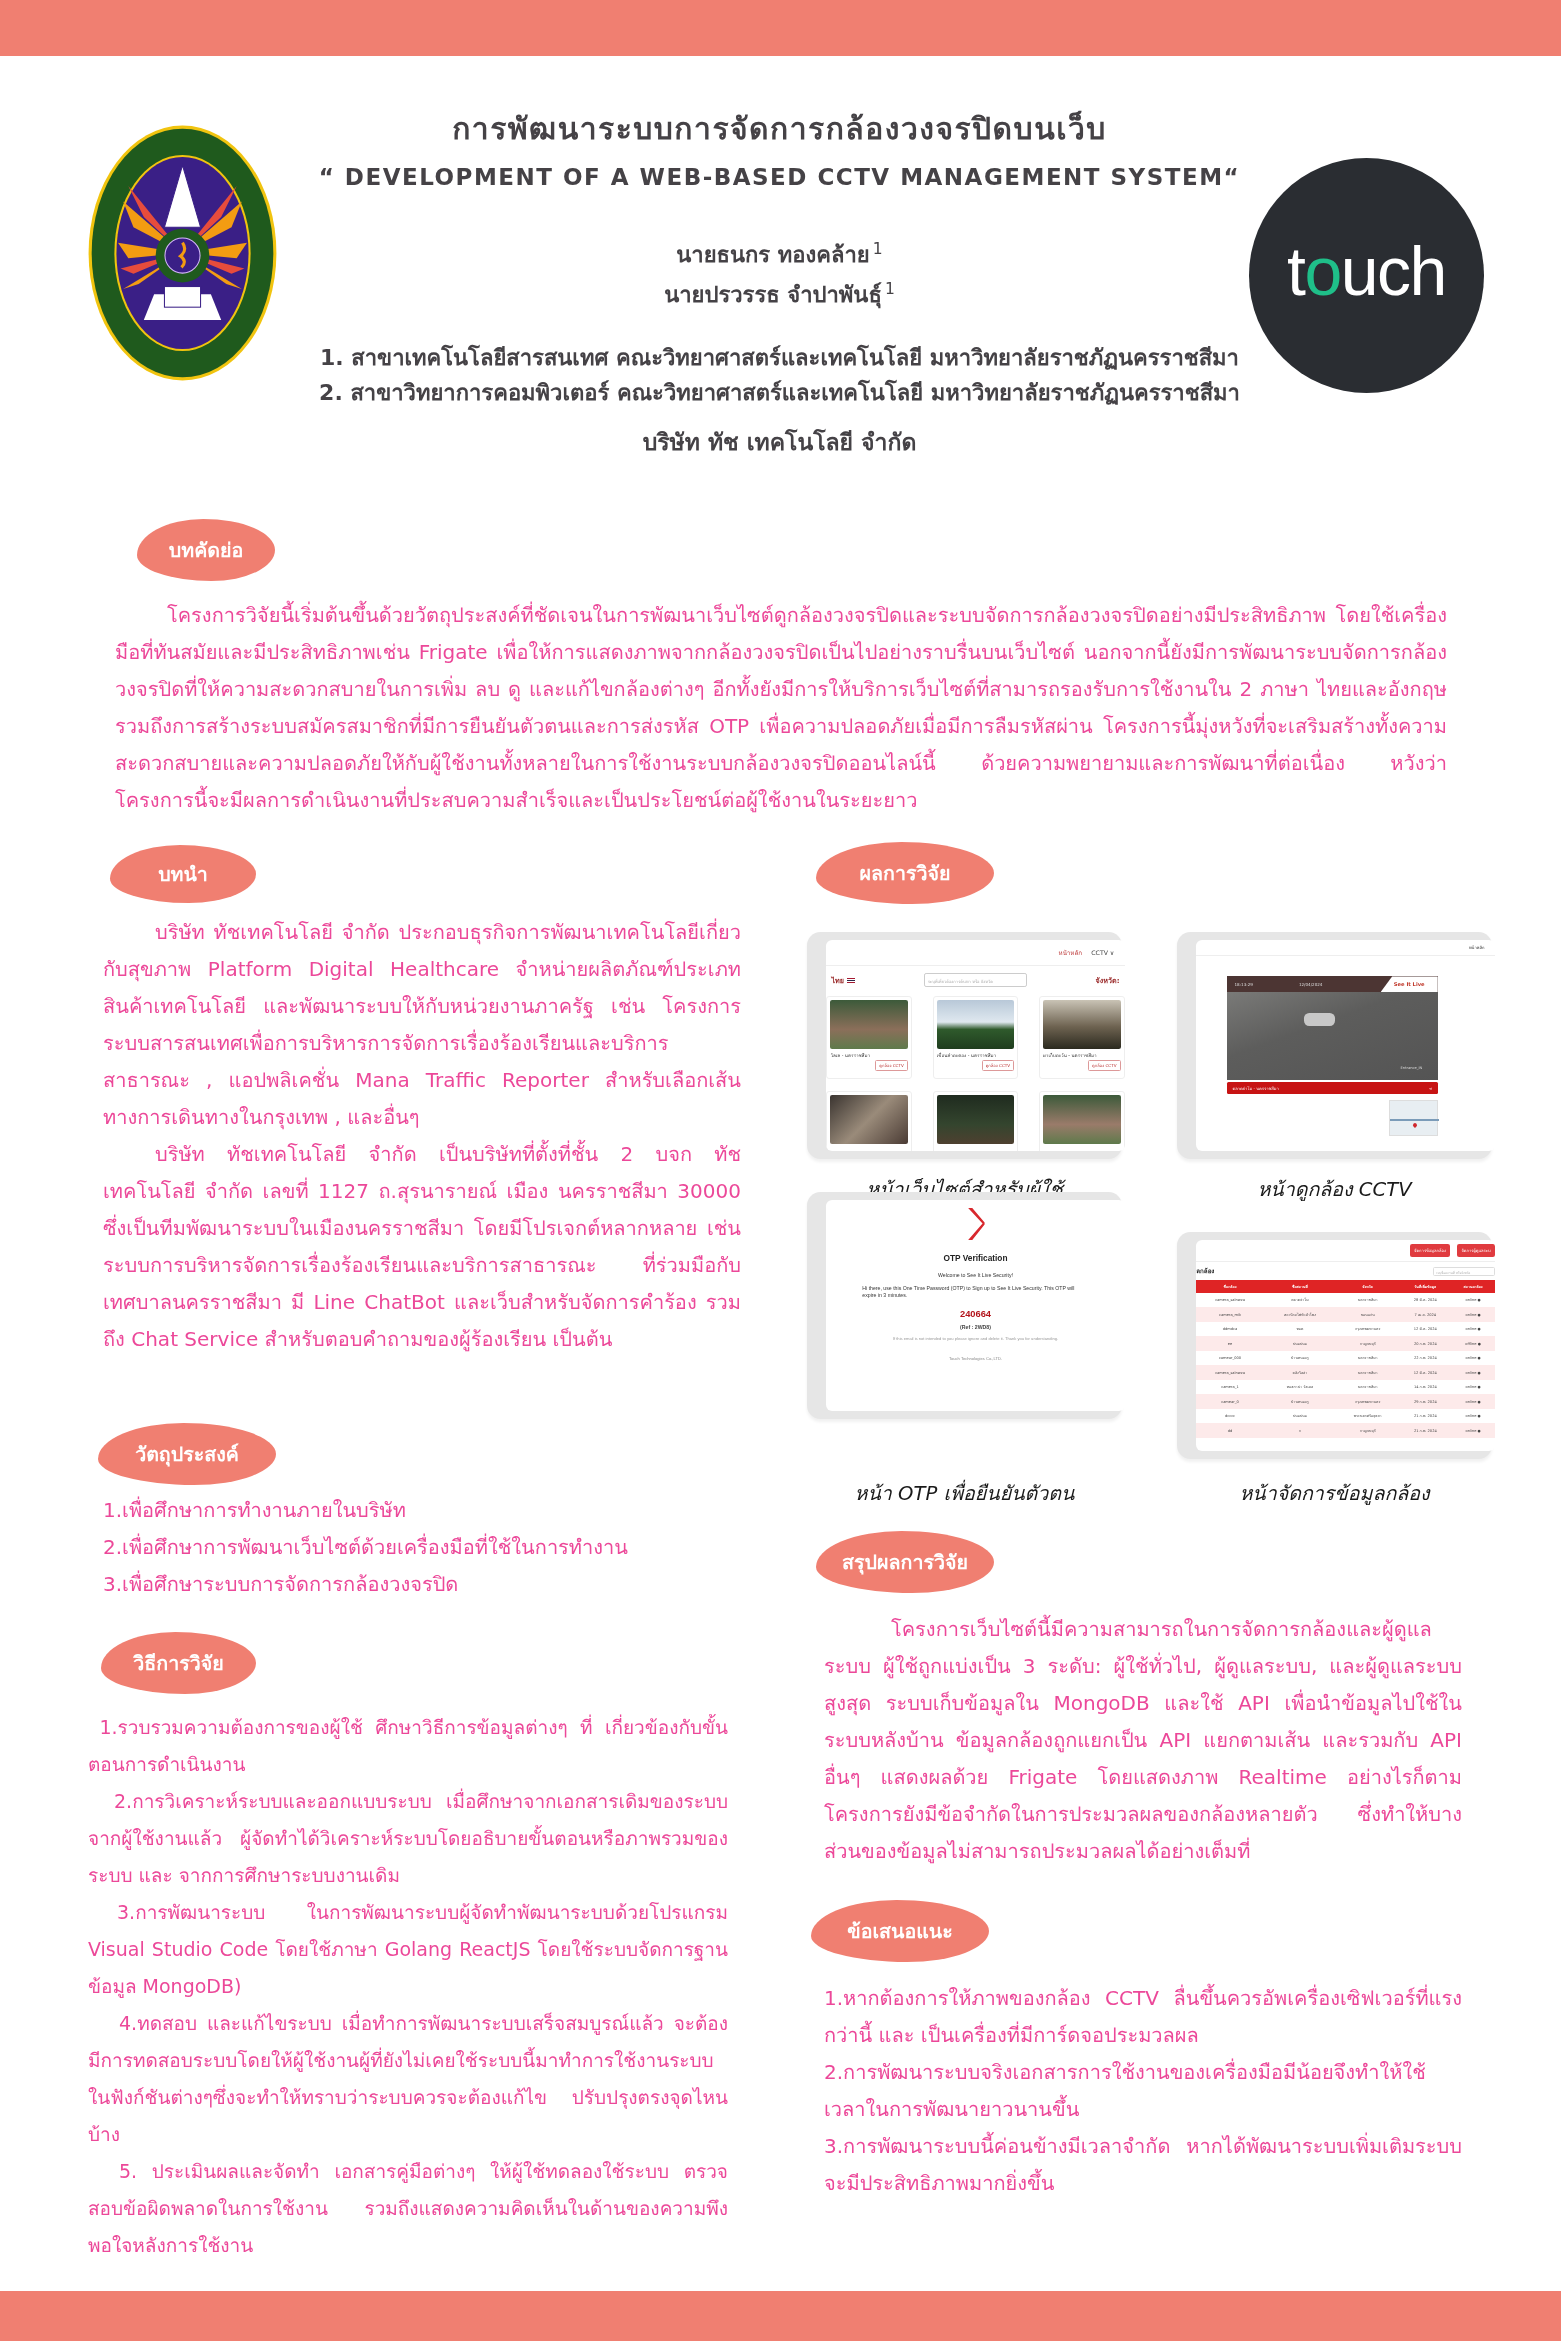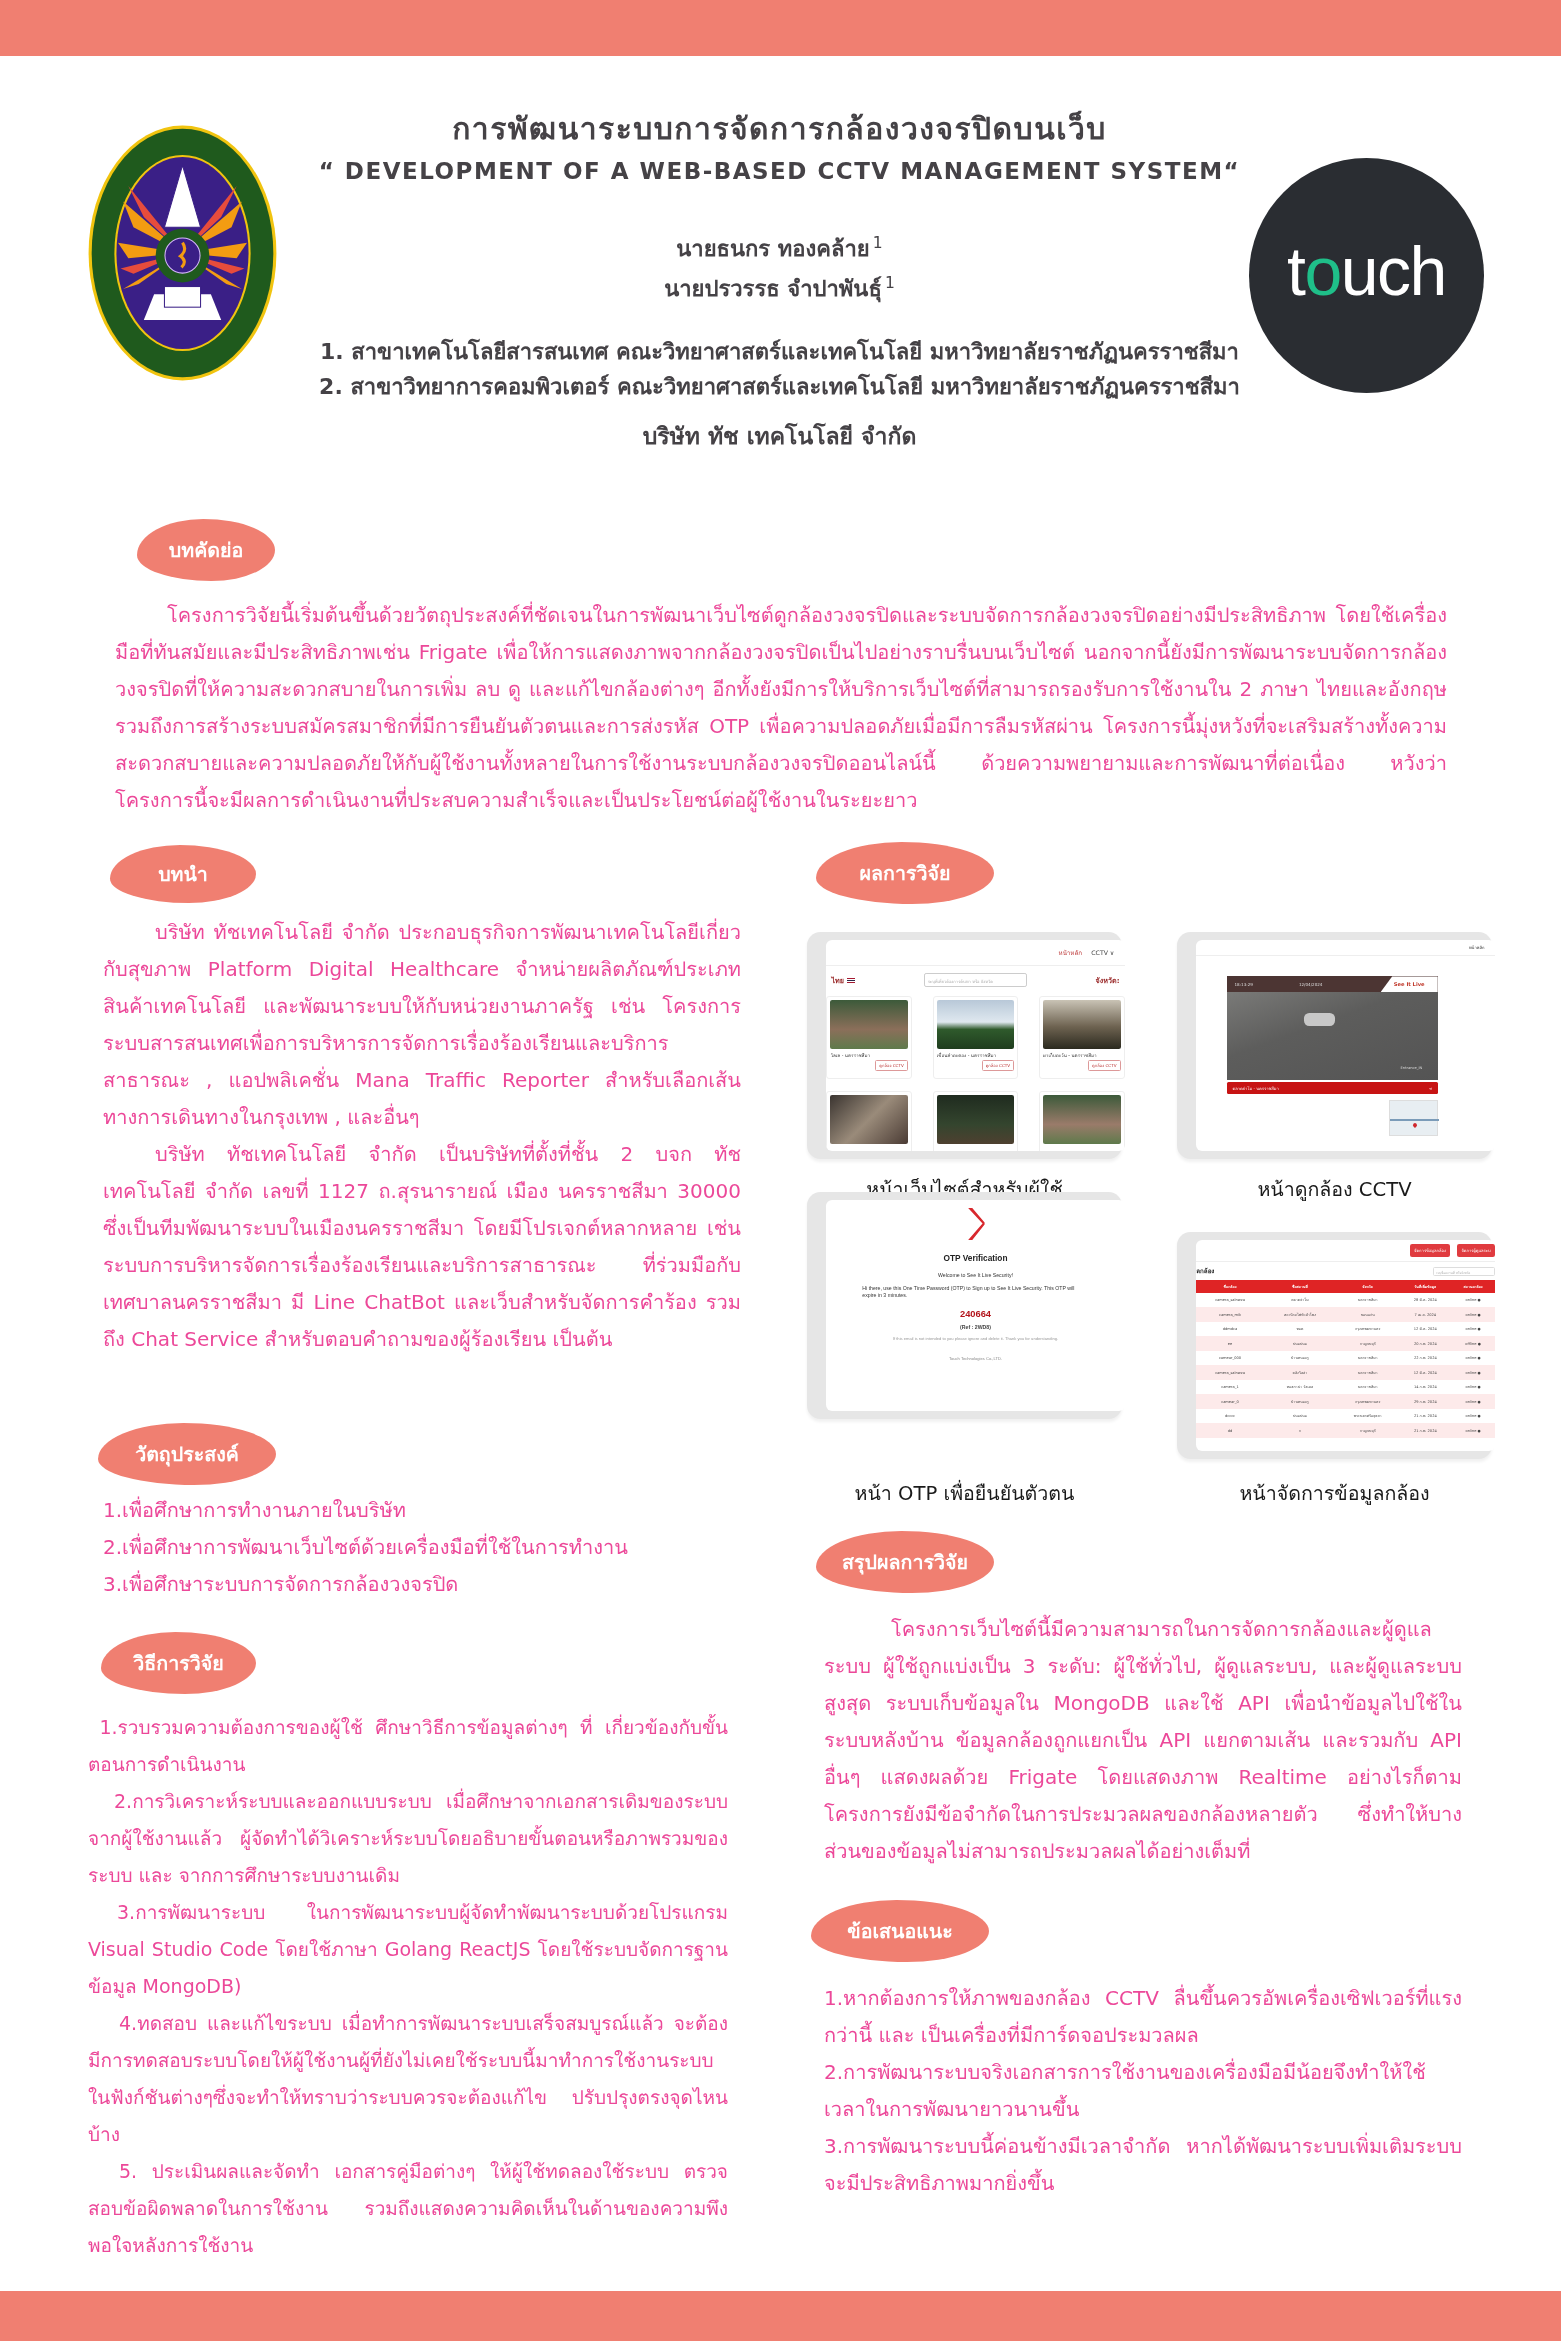--- a/index.html
+++ b/index.html
@@ -13,41 +13,41 @@
   .uni-logo { position: absolute; left: 87px; top: 124px; width: 191px; height: 258px; }
 
   
   .touch-logo { position: absolute; left: 1249px; top: 158px; width: 235px; height: 235px; border-radius: 50%; background: #2a2d32; display: flex; align-items: center; justify-content: center; }
   .touch-logo .word { font-family: "Liberation Sans", sans-serif; font-weight: 400; font-size: 68px; color: #fff; letter-spacing: -1.5px; margin-top: -9.3px; }
   .touch-logo .o { color: #1fbf89; }
 
   
   .header { position: absolute; left: 289px; top: 106px; width: 981px; text-align: center; color: #454246; }
   .title-th { font-family: "DejaVu Sans", sans-serif; font-weight: 700; font-size: 30px; letter-spacing: 1.5px; line-height: 46px; }
-  .title-en { font-family: "DejaVu Sans", sans-serif; font-weight: 700; font-size: 23px; letter-spacing: 1.5px; line-height: 36px; margin-top: 1px; }
+  .title-en { font-family: "DejaVu Sans", sans-serif; font-weight: 700; font-size: 23px; letter-spacing: 1.5px; line-height: 36px; margin-top: 7px; }
   .authors { margin-top: 37px; }
   .author { font-weight: 700; font-size: 22px; line-height: 35px; }
   .author sup { font-size: 15.5px; font-weight: 400; margin-left: 3.1px; }
   .affils { margin-top: 27px; }
   .affil { font-weight: 700; font-size: 22px; line-height: 35px; }
   .company { font-weight: 700; font-size: 23px; line-height: 36px; margin-top: 14.5px; }
 
   
   .blob { position: absolute; background: #f07f71; color: #fff; font-weight: 700; font-size: 19.6px; display: flex; align-items: center; justify-content: center; border-radius: 48% 52% 46% 54% / 58% 50% 50% 42%; margin-left: 8px; }
 
   .para { position: absolute; font-size: 20px; line-height: 37px; color: #ec4899; text-align: justify; }
   .para p { margin: 0; }
   .indent { text-indent: 52px; }
 
   .list-item { font-size: 20px; line-height: 37px; }
 
   
   .frame { position: absolute; background: #e6e6e6; border-radius: 13.4px; padding: 8.3px; box-shadow: 0 2.1px 3.1px rgba(0,0,0,0.06); }
   .frame .screen { width: 100%; height: 100%; background: #fff; border-radius: 6.2px; overflow: hidden; position: relative; margin-left: 11px; }
-  .caption { position: absolute; font-size: 19.6px; color: #1a1a1a; text-align: center; }
+  .caption { position: absolute; font-size: 19.6px; color: #1a1a1a; text-align: center; font-style: italic; }
 
   
   .nav-bar { height: 26px; border-bottom: 1px solid #eee; display: flex; justify-content: flex-end; align-items: center; padding-right: 10.3px; gap: 9.3px; font-size: 6.2px; }
   .nav-home { color: #b33; }
   .nav-cctv { color: #444; }
   .toolbar { display: flex; align-items: center; justify-content: space-between; padding: 7.2px 5.2px; font-size: 7.2px; }
   .search-box { width: 103px; height: 13.4px; border: 0.5px solid #ccc; border-radius: 2.1px; font-size: 4.1px; color: #aaa; padding: 3.1px; }
   .province { color: #9b2c2c; font-weight: 700; }
   .cards { display: grid; grid-template-columns: repeat(3, 1fr); gap: 11.4px 20.7px; padding: 2.1px 0 0 0; }
   .card { border: 0.5px solid #eee; border-radius: 3.1px; padding: 3.1px; height: 83px; }

